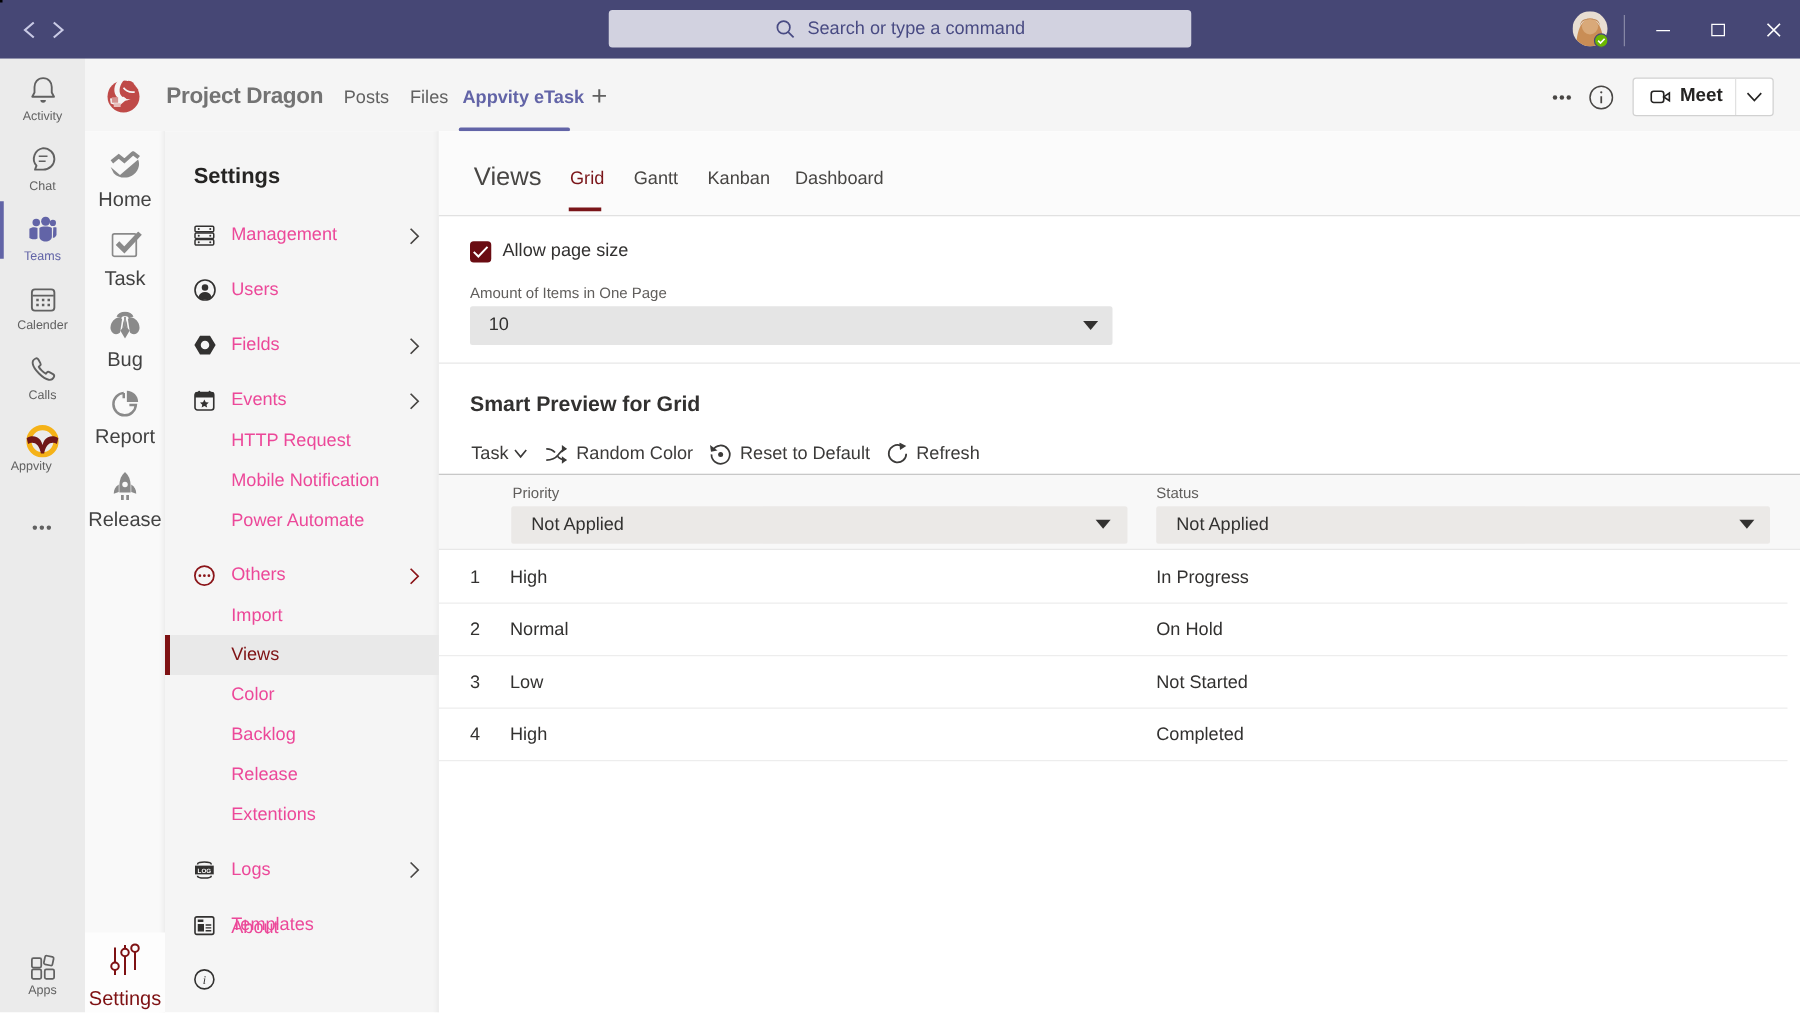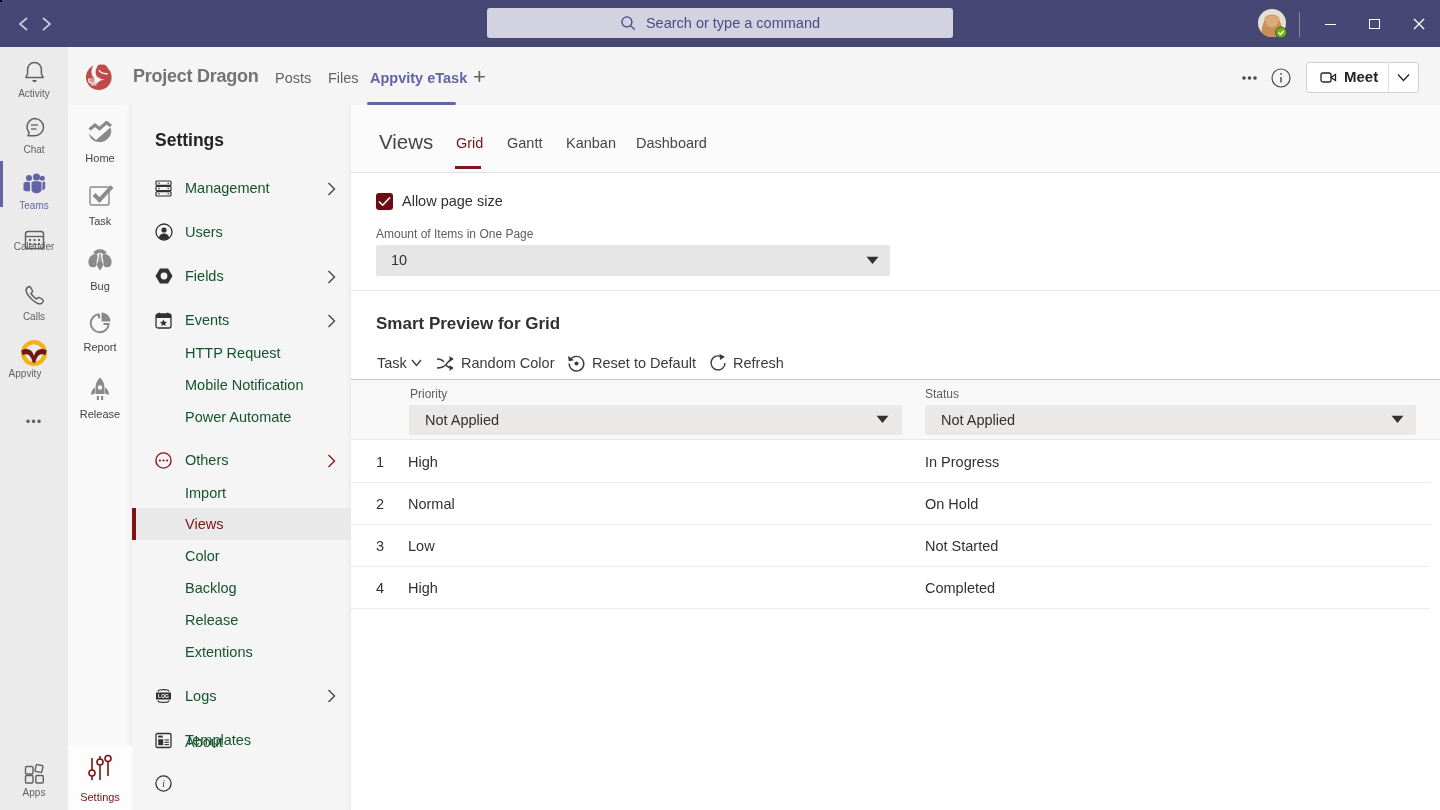--- a/index.html
+++ b/index.html
@@ -20,28 +20,28 @@
   #etasktab { color:#6264a7; font-weight:bold; }
   #etaskline { left:367px; top:102px; width:89px; height:3px; background:#6264a7; border-radius:2px;}
 
   
   #apprail { left:0; top:47px; width:68px; height:763px; background:#ebebeb; }
   .raillbl { font-size:10px; color:#616161; margin-top:1px; }
   #teamsbar { left:0; top:161px; width:3px; height:46px; background:#6264a7; }
 
   
   #rail2 { left:68px; top:105px; width:64px; height:705px; background:#f9f9f9; box-shadow:inset -6px 0 6px -6px rgba(0,0,0,0.10); }
-  .r2lbl { font-size:11px; color:#424242; margin-top:2px; }
+  .r2lbl { font-size:16px; color:#424242; margin-top:2px; }
   #settingscell { left:68px; top:746px; width:64px; height:64px; background:#fdfdfd; text-align:center; }
 
   
   #spanel { left:132px; top:105px; width:219px; height:705px; background:#f5f5f5; box-shadow:inset -6px 0 6px -6px rgba(0,0,0,0.08); }
   #stitle { left:155px; top:130px; font-size:17.5px; font-weight:bold; color:#252423; }
   .sicon { position:absolute; left:155px; }
-  .stext { position:absolute; left:185px; font-size:14.5px; color:#14532d; }
+  .stext { position:absolute; left:185px; font-size:14.5px; color:#ec4899; }
   .schev { position:absolute; left:327px; }
   #viewssel { left:132px; top:508px; width:219px; height:32px; background:#e9e9e9; }
   #viewsbar { left:132px; top:508px; width:3.5px; height:32px; background:#7e1113; }
   #vhead { left:351px; top:105px; width:1089px; height:68px; background:#fbfbfb; border-bottom:1px solid #e1e1e1; }
   #vtitle { left:379px; top:130px; font-size:20.5px; color:#484644; }
   .vtab { top:135px; font-size:14.5px; color:#484644; }
   #gridtab { color:#7a1519; }
   #gridline { left:455px; top:166px; width:26px; height:3px; background:#7a1519; }
 
   #checkbox { left:376px; top:193px; width:17px; height:17px; background:#6a0c12; border-radius:3px; }
@@ -167,21 +167,21 @@
   <line x1="2" y1="7.5" x2="19" y2="7.5" stroke="#616161" stroke-width="1.4"></line>
   <g fill="#616161">
     <rect x="5" y="10" width="2" height="2"></rect>
       <rect x="9.5" y="10" width="2" height="2"></rect>
       <rect x="14" y="10" width="2" height="2"></rect>
     <rect x="5" y="14" width="2" height="2"></rect>
       <rect x="9.5" y="14" width="2" height="2"></rect>
       <rect x="14" y="14" width="2" height="2"></rect>
   </g>
 </svg>
-<div class="abs raillbl" style="left:0;top:240px;width:68px;text-align:center">Calender</div>
+<div class="abs raillbl" style="left:0;top:254px;width:68px;text-align:center">Calender</div>
 
 <svg class="abs" style="left:24px;top:285px" width="21" height="21" viewBox="0 0 21 21">
   <path d="M4.5 1.8 C3 2.5 1.8 4 2.2 6 C3 10.5 10.5 18 15 18.8 C17 19.2 18.5 18 19.2 16.5 C19.6 15.6 19.2 14.8 18.4 14.3 L15.5 12.7 C14.8 12.3 14 12.4 13.5 13 L12.6 14 C11 13.3 7.7 10 7 8.4 L8 7.5 C8.6 7 8.7 6.2 8.3 5.5 L6.7 2.6 C6.2 1.8 5.4 1.4 4.5 1.8 Z" fill="none" stroke="#616161" stroke-width="1.5" stroke-linejoin="round"></path>
 </svg>
 <div class="abs raillbl" style="left:0;top:310px;width:68px;text-align:center">Calls</div>
 
 <svg class="abs" style="left:21px;top:340px" width="26" height="26" viewBox="0 0 26 26">
   <path d="M13 0 A13 13 0 0 1 13 26 A13 13 0 0 1 13 0 Z M13 4.2 A8.8 8.8 0 0 0 13 21.8 A8.8 8.8 0 0 0 13 4.2 Z" fill="#f5b217" fill-rule="evenodd"></path>
   <path d="M0.3 10.5 C4 7.8 9 8.8 11.3 12 C12.1 13.2 12.7 14.6 13 16 C13.3 14.6 13.9 13.2 14.7 12 C17 8.8 22 7.8 25.7 10.5 L24.5 15.2 C22.2 13.6 18.8 14 17 16.2 C15.6 18 14.7 20.3 14.3 22.8 L11.7 22.8 C11.3 20.3 10.4 18 9 16.2 C7.2 14 3.8 13.6 1.5 15.2 Z" fill="#701718"></path>
 </svg>

